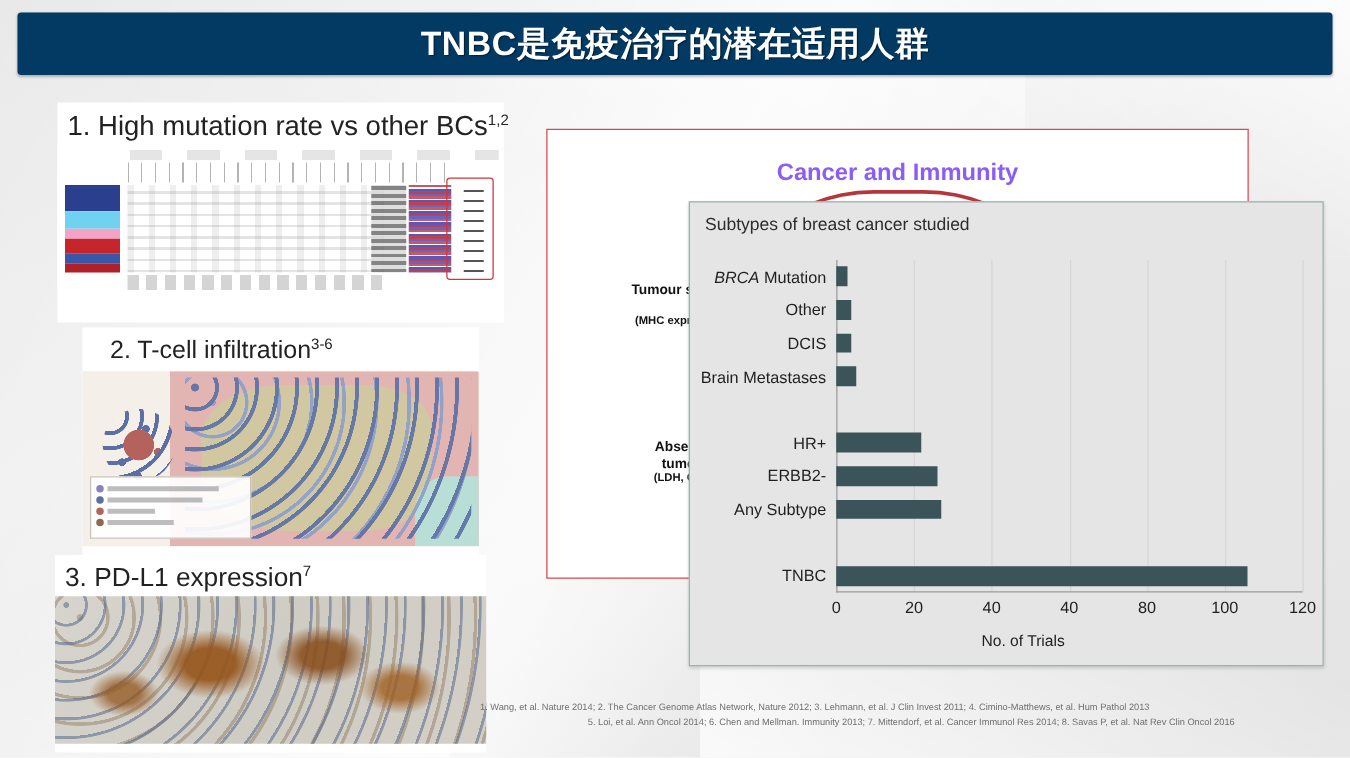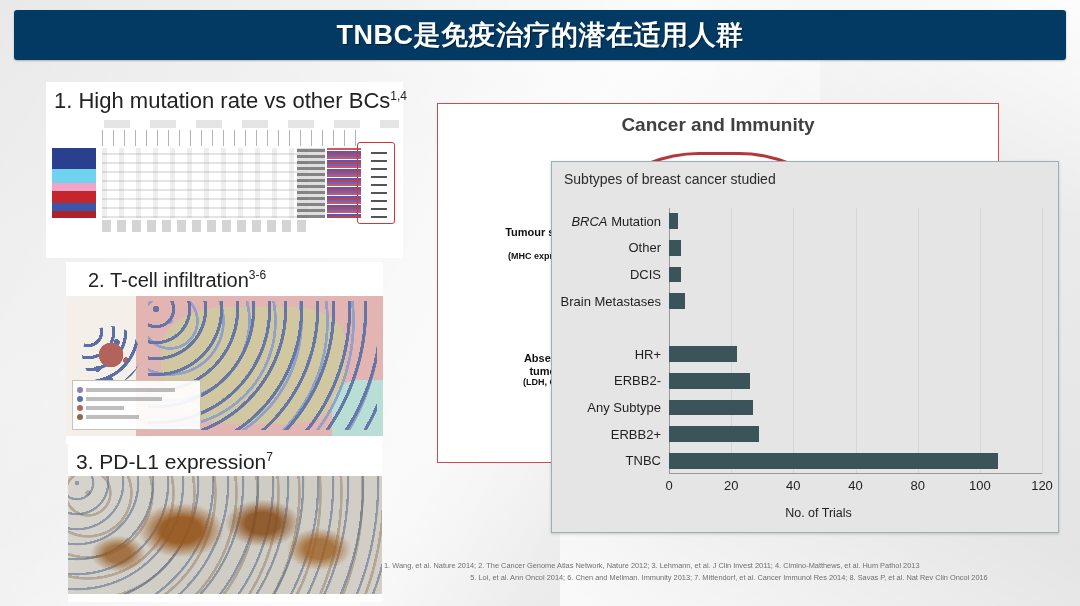--- a/index.html
+++ b/index.html
@@ -32,21 +32,21 @@
   #title-bar .t{
     color:#fff;font-size:27px;font-weight:bold;letter-spacing:.5px;
     text-shadow:1px 1px 1px rgba(0,0,0,.45);
     white-space:nowrap;
   }
 
   
   .left-card{position:absolute;background:#fff;}
   #card-mutation{left:46px;top:82px;width:357px;height:176px;}
   #card-tcell{left:66px;top:262px;width:317px;height:182px;}
-  #card-pdl1{left:68px;top:444px;width:314px;height:158px;}
+  #card-pdl1{left:44px;top:444px;width:345px;height:158px;}
 
   .card-head{
     font-size:21px;color:#222;padding:6px 0 2px 10px;
     font-family:"Liberation Sans",sans-serif;white-space:nowrap;
   }
   #card-mutation .card-head{font-size:22px;padding-left:8px;}
   #card-tcell .card-head{font-size:20px;padding-left:22px;}
   #card-pdl1 .card-head{font-size:21px;padding-left:8px;}
   .card-head sup{font-size:12px;}
 
@@ -115,21 +115,21 @@
       repeating-radial-gradient(circle at 9px 7px, rgba(86,104,140,.55) 0 2px, rgba(86,104,140,0) 2.6px 15px),
       repeating-radial-gradient(circle at 20px 17px, rgba(120,90,60,.35) 0 2.4px, rgba(120,90,60,0) 3px 21px),
       linear-gradient(120deg,#d7d4cd 0%,#cfccc4 50%,#d3cfc6 100%);}
 
   
   #panel-immunity{
     position:absolute;left:437px;top:103px;width:560px;height:358px;
     background:#fff;border:1.6px solid #d4494e;
   }
   #panel-immunity .pi-title{
-    text-align:center;font-size:19px;font-weight:bold;color:#404040;margin-top:10px;
+    text-align:center;font-size:19px;font-weight:bold;color:#8b5cf6;margin-top:24px;
   }
   #panel-immunity .arc{
     position:absolute;left:128px;top:48px;width:300px;height:130px;
     border:3px solid #b5363c;border-bottom:none;border-radius:150px 150px 0 0;
   }
   #panel-immunity .pi-lbl{
     position:absolute;text-align:right;font-weight:bold;color:#111;line-height:1.15;
   }
   #panel-immunity .pi-lbl .small{font-size:9px;font-weight:bold;}
   #lbl-sensitivity{left:6px;top:122px;width:152px;font-size:11px;}
@@ -176,21 +176,21 @@
 <div class="bgfacet f3"></div>
 <div class="bgfacet f4"></div>
 
 <div id="title-bar">
   <div class="t">TNBC是免疫治疗的潜在适用人群</div>
 </div>
 
 <div class="left-card" id="card-mutation">
   <div class="card-head">
     <span>1.</span>
-    <span>High mutation rate vs other BCs</span><sup>1,4</sup>
+    <span>High mutation rate vs other BCs</span><sup>1,2</sup>
   </div>
   <div id="fig-oncoprint">
     <div class="op-hdr"></div>
     <div class="op-ticks"></div>
     <div class="op-sub">
       <i style="height:30%;background:#2b3f8f"></i>
       <i style="height:20%;background:#6fd2ee"></i>
       <i style="height:12%;background:#f3a3c5"></i>
       <i style="height:16%;background:#c4262c"></i>
       <i style="height:12%;background:#3a56a8"></i>
@@ -296,24 +296,20 @@
           <div class="bar" style="width: 18.3333%; background: rgb(59, 84, 89);"></div>
         </div>
         <div class="barrow" style="top: 60%; height: 10%;">
           <div class="catlab">ERBB2-</div>
           <div class="bar" style="width: 21.6667%; background: rgb(59, 84, 89);"></div>
         </div>
         <div class="barrow" style="top: 70%; height: 10%;">
           <div class="catlab">Any Subtype</div>
           <div class="bar" style="width: 22.5%; background: rgb(59, 84, 89);"></div>
         </div>
-        <div class="barrow" style="top: 80%; height: 10%;">
-          <div class="catlab">ERBB2+</div>
-          <div class="bar" style="width: 24.1667%; background: rgb(59, 84, 89);"></div>
-        </div>
         <div class="barrow" style="top: 90%; height: 10%;">
           <div class="catlab">TNBC</div>
           <div class="bar" style="width: 88.3333%; background: rgb(59, 84, 89);"></div>
         </div>
       </div>
   </div>
   <div id="xticks">
       <span style="left: 0%;">0</span>
       <span style="left: 16.6667%;">20</span>
       <span style="left: 33.3333%;">40</span>

